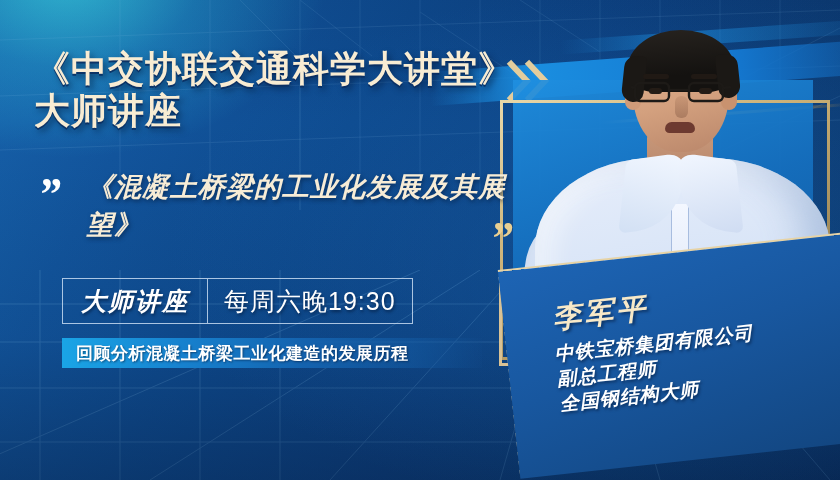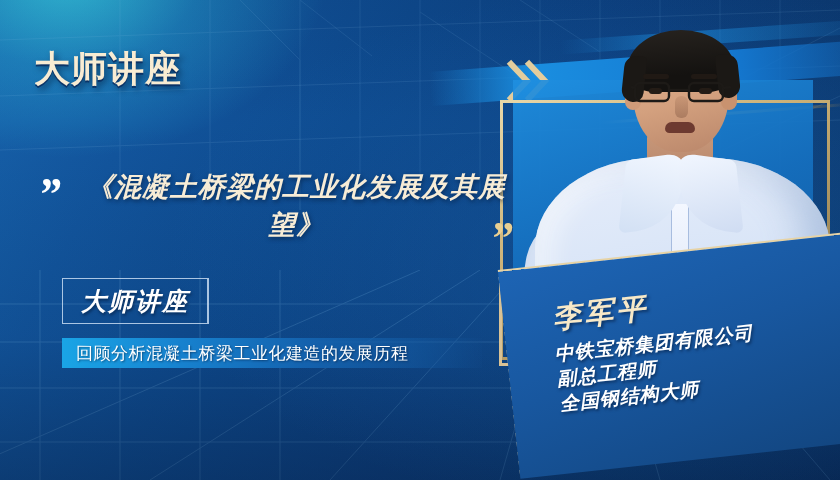--- a/index.html
+++ b/index.html
@@ -229,21 +229,21 @@
   .quote-block{position:absolute;left:38px;top:168px;width:480px;}
   .qmark{
     display:inline-block;font-family:"Liberation Serif","DejaVu Serif",serif;
     font-size:46px;font-weight:bold;font-style:italic;line-height:1;
   }
   .qmark-open{color:#ffffff;position:absolute;left:0;top:4px;letter-spacing:-2px;}
   .qmark-close{color:#e9cf92;position:absolute;left:452px;top:48px;letter-spacing:-2px;}
   .quote-text{
     margin-left:48px;width:420px;
     font-size:27px;font-style:italic;font-weight:bold;
-    color:#f7ecd6;line-height:1.42;text-align:center;letter-spacing:1px;
+    color:#f7ecd6;line-height:1.42;text-align:left;letter-spacing:1px;
     text-shadow:1px 2px 4px rgba(4,28,62,.65);
   }
 
   .schedule{
     position:absolute;left:62px;top:278px;
     display:flex;align-items:stretch;
     border:1px solid rgba(215,232,250,.78);
     height:44px;
   }
   .sch-a{
@@ -258,21 +258,21 @@
     font-size:25px;color:#ffffff;letter-spacing:1px;
     text-shadow:1px 2px 3px rgba(4,28,62,.7);
   }
 
   .desc-bar{
     position:absolute;left:62px;top:338px;width:420px;height:30px;
     background:linear-gradient(90deg,#1aa5e6 0%, #1782cf 28%, #1462ae 58%, rgba(18,75,140,.15) 100%);
     display:flex;align-items:center;
   }
   .desc-txt{
-    padding-left:14px;font-size:17px;font-weight:normal;color:#ffffff;
+    padding-left:14px;font-size:17px;font-weight:bold;color:#ffffff;
     letter-spacing:.5px;white-space:nowrap;
     text-shadow:1px 1px 2px rgba(4,28,62,.6);
   }
 </style>
 </head>
 <body>
 
 <div id="poster">
 
   <div class="bg-base"></div>
@@ -382,31 +382,33 @@
 
   <div class="sp-panel"></div>
   <div class="sp-panel-txt">
     <div class="sp-name">李军平</div>
     <div class="sp-line">中铁宝桥集团有限公司</div>
     <div class="sp-line">副总工程师</div>
     <div class="sp-line">全国钢结构大师</div>
   </div>
 
   <div class="title-block">
+    <div class="title-line">《中交协联交通科学大讲堂》</div>
     <div class="title-line">大师讲座</div>
   </div>
 
   <div class="quote-block">
     <span class="qmark qmark-open">”</span>
     <div class="quote-text">《混凝土桥梁的工业化发展及其展望》</div>
     <span class="qmark qmark-close">”</span>
   </div>
 
   <div class="schedule">
     <div class="sch-a">大师讲座</div>
     <div class="sch-div"></div>
+    <div class="sch-b">每周六晚19:30</div>
   </div>
 
   <div class="desc-bar">
     <div class="desc-txt">回顾分析混凝土桥梁工业化建造的发展历程</div>
   </div>
 
 </div>
 
 </body></html>

